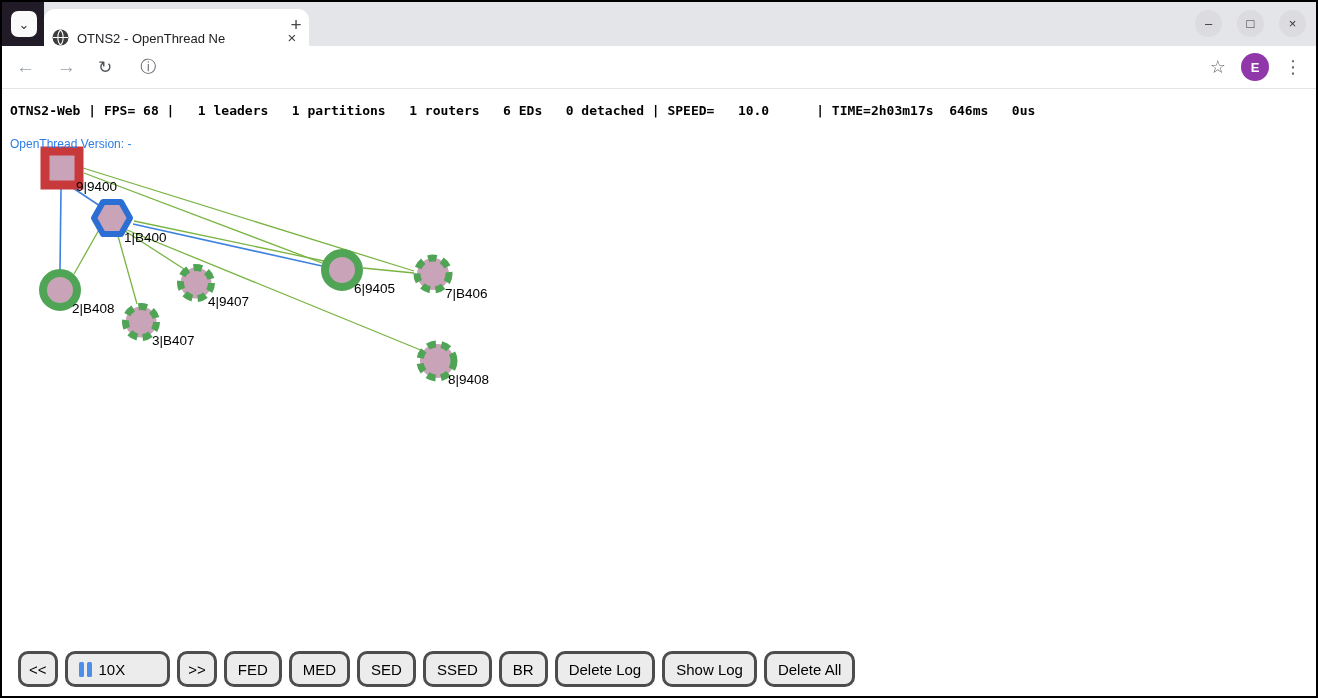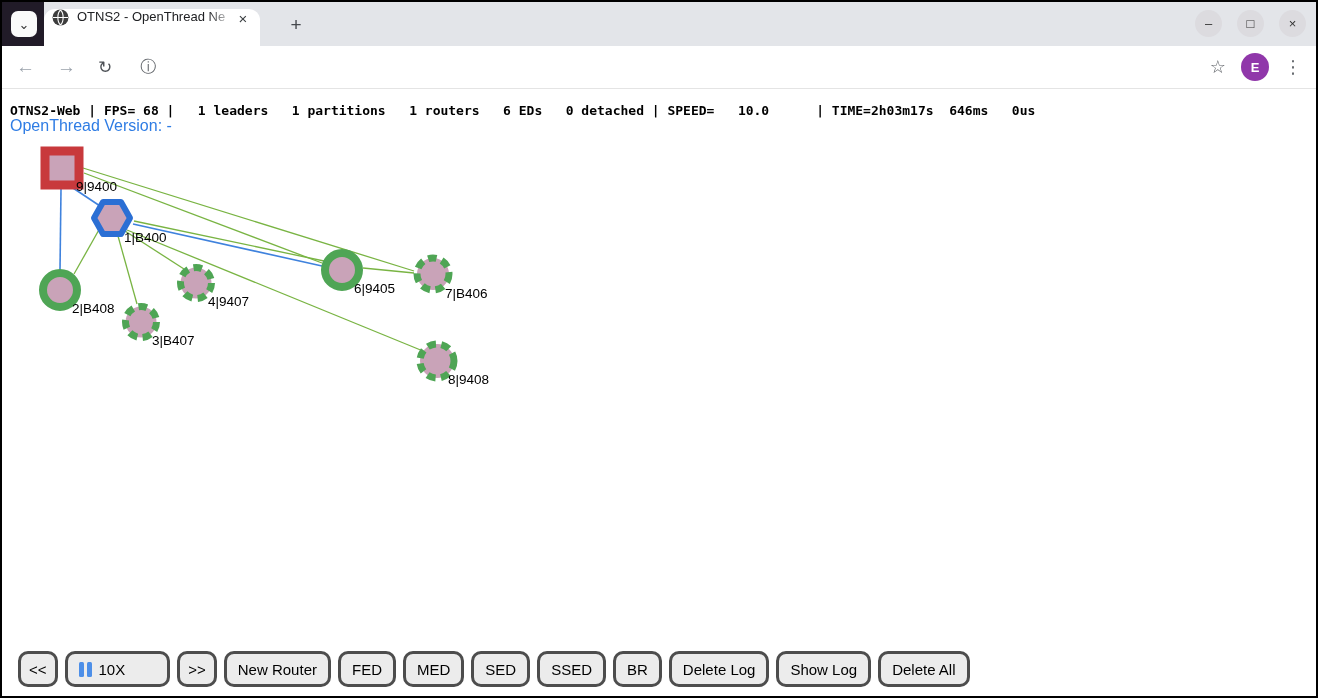--- a/index.html
+++ b/index.html
@@ -6,22 +6,22 @@
   html,body { background:#888; font-family:"Liberation Sans", sans-serif; }
   .window { position:relative; width:1318px; height:698px; background:#fff;
             border:2px solid #000; overflow:hidden; }
 
   
   .tabstrip { position:relative; height:44px; background:#e3e5e9; }
   .dark-corner { position:absolute; left:0; top:0; width:42px; height:44px; background:#211b28; }
   .chevron-btn { position:absolute; left:9px; top:9px; width:26px; height:26px; background:#fafafa;
                  border-radius:7px; display:flex; align-items:center; justify-content:center;
                  font-size:13px; color:#333; cursor:pointer; }
-  .tab { position:absolute; left:42px; top:7px; width:216px; height:37px; background:#fff;
-         border-radius:11px 11px 0 0; display:flex; align-items:flex-start; padding:0 8px; }
+  .tab { position:absolute; left:42px; top:7px; width:265px; height:37px; background:#fff;
+         border-radius:11px 11px 0 0; display:flex; align-items:flex-end; padding:0 8px; }
   .favicon { width:17px; height:17px; flex:0 0 17px; }
   .tab-title { position:relative; flex:1; margin-left:8px; font-size:13px; color:#202124;
                white-space:nowrap; overflow:hidden; }
   .tab-title::after { content:""; position:absolute; right:0; top:0; width:26px; height:100%;
                background:linear-gradient(to right, rgba(255,255,255,0), #fff); }
   .tab-close { width:18px; height:18px; display:flex; align-items:center; justify-content:center;
                font-size:15px; color:#3c4043; cursor:pointer; border-radius:50%; }
   .newtab-btn { position:absolute; left:282px; top:11px; width:24px; height:24px; display:flex;
                align-items:center; justify-content:center; font-size:19px; color:#45484d; cursor:pointer; }
   .win-controls { position:absolute; right:10px; top:8px; display:flex; gap:15px; }
@@ -41,21 +41,21 @@
   .star { font-size:18px; color:#5f6368; cursor:pointer; }
   .avatar { width:28px; height:28px; border-radius:50%; background:#9037aa; color:#fff;
             font-size:13px; font-weight:bold; display:flex; align-items:center; justify-content:center;
             margin:0 15px; cursor:pointer; }
   .dots { font-size:18px; color:#5f6368; cursor:pointer; }
 
   
   .page { position:relative; width:100%; height:607px; background:#fff; overflow:hidden; }
   .status { position:absolute; left:8px; top:14px; font-family:"DejaVu Sans Mono", monospace;
             font-weight:bold; font-size:13px; color:#000; white-space:pre;text-align:center; }
-  .version-link { position:absolute; left:8px; top:28px; font-size:16px; color:#2e7ce4;
+  .version-link { position:absolute; left:8px; top:48px; font-size:12px; color:#2e7ce4;
             text-decoration:none; cursor:pointer; }
   svg.canvas { position:absolute; left:0; top:0; }
   .node-label { font-family:"Liberation Sans", sans-serif; font-size:13.5px; fill:#000; }
 
   
   .sim-toolbar { position:absolute; left:16px; top:562px; display:flex; gap:7px; }
   .sbtn { font-family:"Liberation Sans", sans-serif; font-size:15px; color:#000;
           background:#ececec; border:3px solid #4d4d4d; border-radius:10px; height:36px;
           padding:0 11px; display:flex; align-items:center; cursor:pointer; white-space:pre; }
   .sbtn.small { padding:0 8px; }
@@ -130,21 +130,20 @@
         <text x="443" y="209" class="node-label">7|B406</text>
         <circle cx="435" cy="272" r="17" stroke="#4fa555" stroke-dasharray="8.5 5.5" fill="#c9a3b8" stroke-width="7"></circle>
         <text x="446" y="295" class="node-label">8|9408</text>
       </svg>
     <div class="status">OTNS2-Web | FPS= 68 |   1 leaders   1 partitions   1 routers   6 EDs   0 detached | SPEED=   10.0      | TIME=2h03m17s  646ms   0us</div>
     <a class="version-link">OpenThread Version: -</a>
     <div class="sim-toolbar">
         <button class="sbtn small"><span>&lt;&lt;</span></button>
         <button class="sbtn speed"><i class="pbar"></i><i class="pbar"></i><span>10X</span></button>
         <button class="sbtn small"><span>&gt;&gt;</span></button>
-        <button class="sbtn"><span>New Router</span></button>
         <button class="sbtn"><span>FED</span></button>
         <button class="sbtn"><span>MED</span></button>
         <button class="sbtn"><span>SED</span></button>
         <button class="sbtn"><span>SSED</span></button>
         <button class="sbtn"><span>BR</span></button>
         <button class="sbtn"><span>Delete Log</span></button>
         <button class="sbtn"><span>Show Log</span></button>
         <button class="sbtn"><span>Delete All</span></button>
       </div>
   </div>

